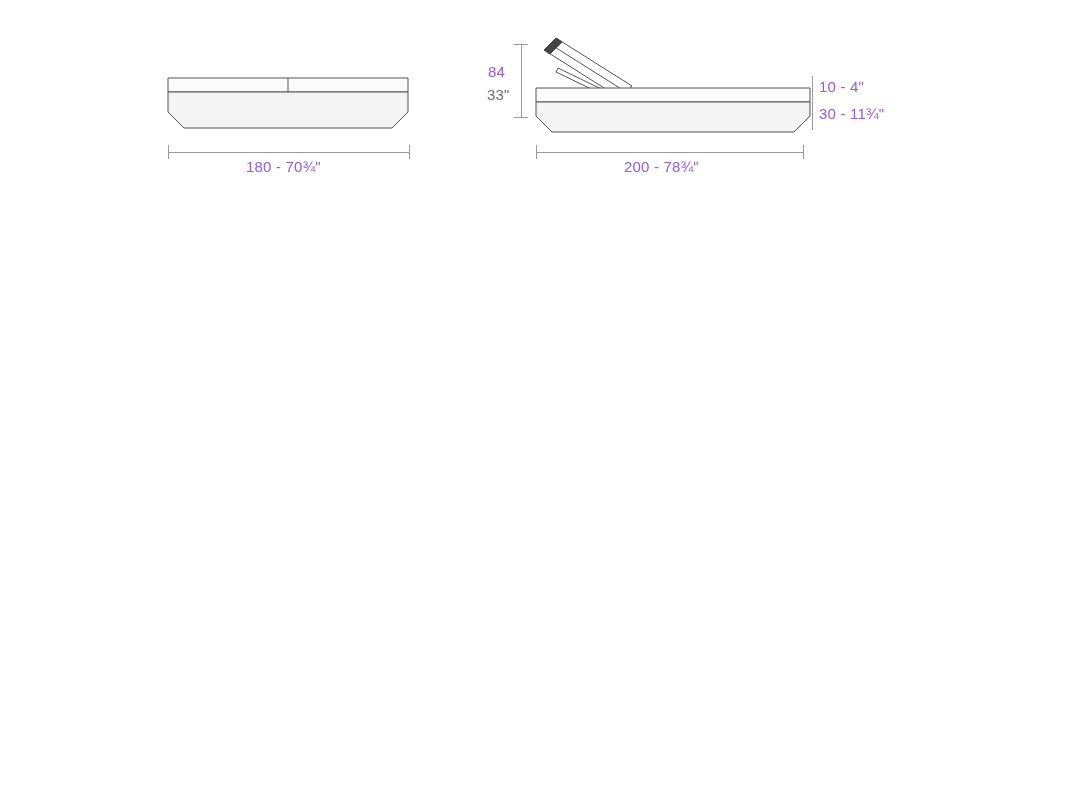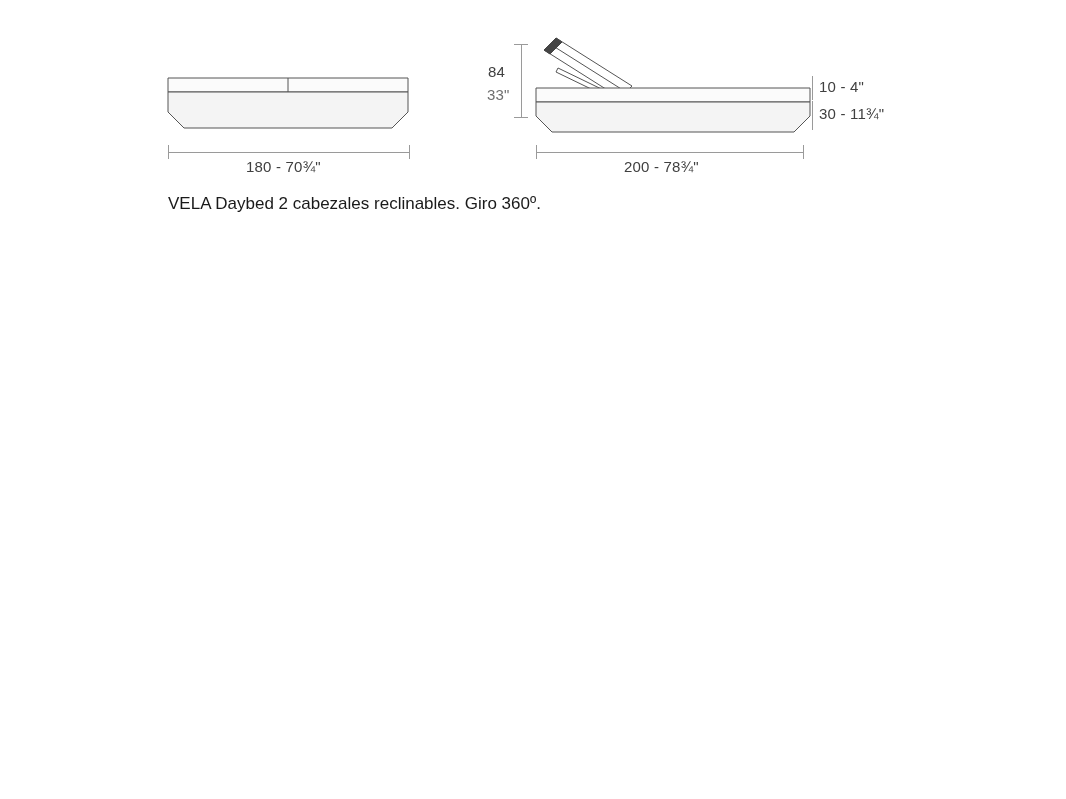--- a/index.html
+++ b/index.html
@@ -18,21 +18,21 @@
   .sheet {
     position: absolute;
     inset: 0;
   }
 
   
   .dim-text {
     position: absolute;
     font-size: 15px;
     letter-spacing: 0.2px;
-    color: #404040;
+    color: #8b5cf6;
     white-space: nowrap;
   }
   .dim-text.grey {
     color: #6e6e6e;
   }
   .rule {
     position: absolute;
     background: #9a9a9a;
   }
   .rule.h { height: 1px; }
@@ -112,16 +112,15 @@
 
   <div class="rule v" style="left:812px; top:101px; height:29px;"></div>
   <div class="dim-text" style="left:819px; top:105px;">30 - 11¾"</div>
 
   <div class="rule h" style="left:536px; top:152px; width:268px;"></div>
   <div class="rule v" style="left:536px; top:145px; height:14px;"></div>
   <div class="rule v" style="left:803px; top:145px; height:14px;"></div>
   <div class="dim-text" style="left:624px; top:158px;">200 - 78¾"</div>
 
   <div class="caption">
-    <div class="caption-line primary">VELA Daybed 2 cabezales reclinables. Giro 360º.</div>
   </div>
 
 </div>
 
 </body></html>

